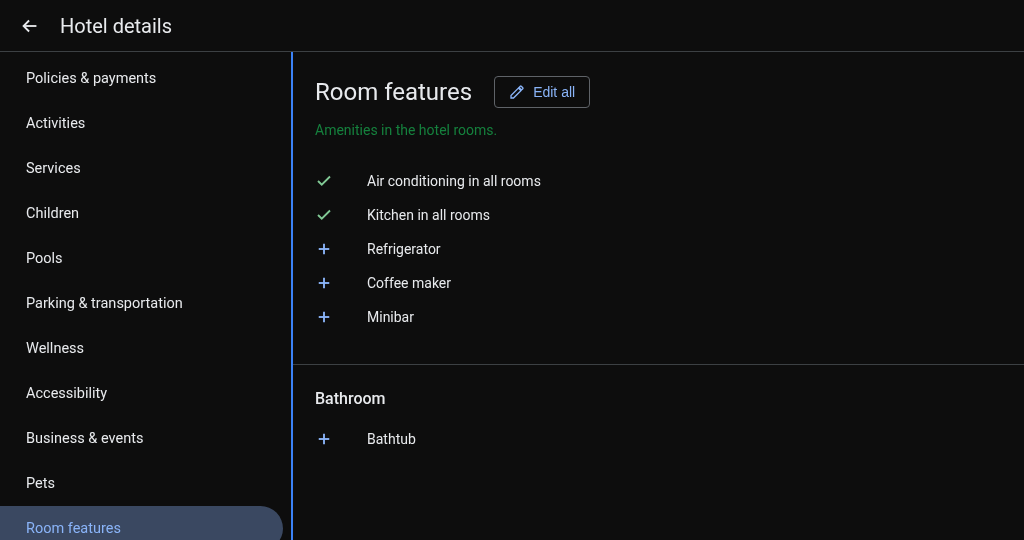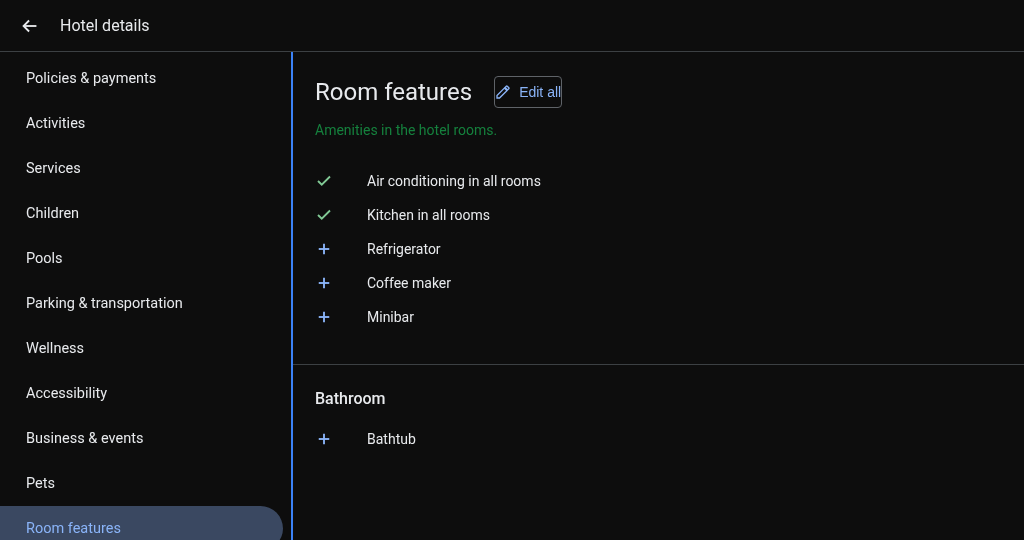--- a/index.html
+++ b/index.html
@@ -21,21 +21,21 @@
     .back-btn {
       width: 24px;
       height: 24px;
       display: flex;
       align-items: center;
       justify-content: center;
       cursor: pointer;
       margin-right: 18px;
     }
     .header-title {
-      font-size: 16px;
+      font-size: 20px;
       font-weight: 400;
       color: #e8eaed;
     }
     .layout {
       display: flex;
       height: calc(100% - 52px);
     }
     .sidebar {
       width: 293px;
       border-right: 2px solid #3b82f6;
@@ -70,21 +70,21 @@
       font-size: 24px;
       font-weight: 400;
       color: #e8eaed;
     }
     .edit-btn {
       display: flex;
       align-items: center;
       gap: 8px;
       border: 1px solid #5f6368;
       border-radius: 4px;
-      padding: 7px 0;
+      padding: 7px 14px;
       color: #8ab4f8;
       font-size: 14px;
       cursor: pointer;
       background: transparent;
     }
     .subtitle {
       font-size: 14px;
       color: #15803d;
       padding: 6px 0 0 22px;
     }

